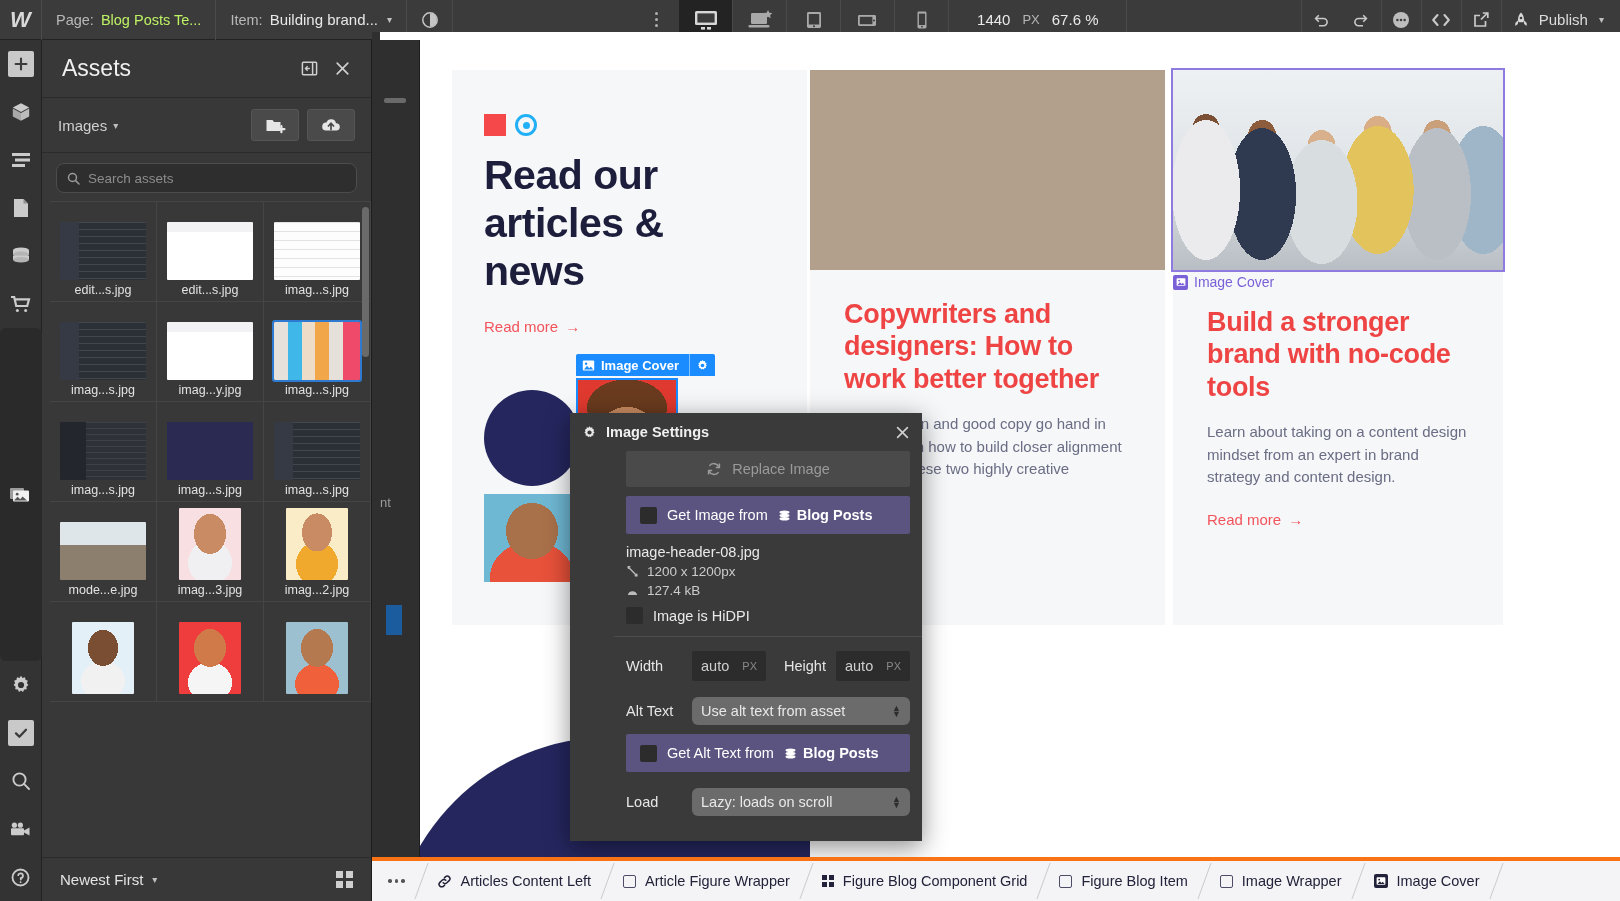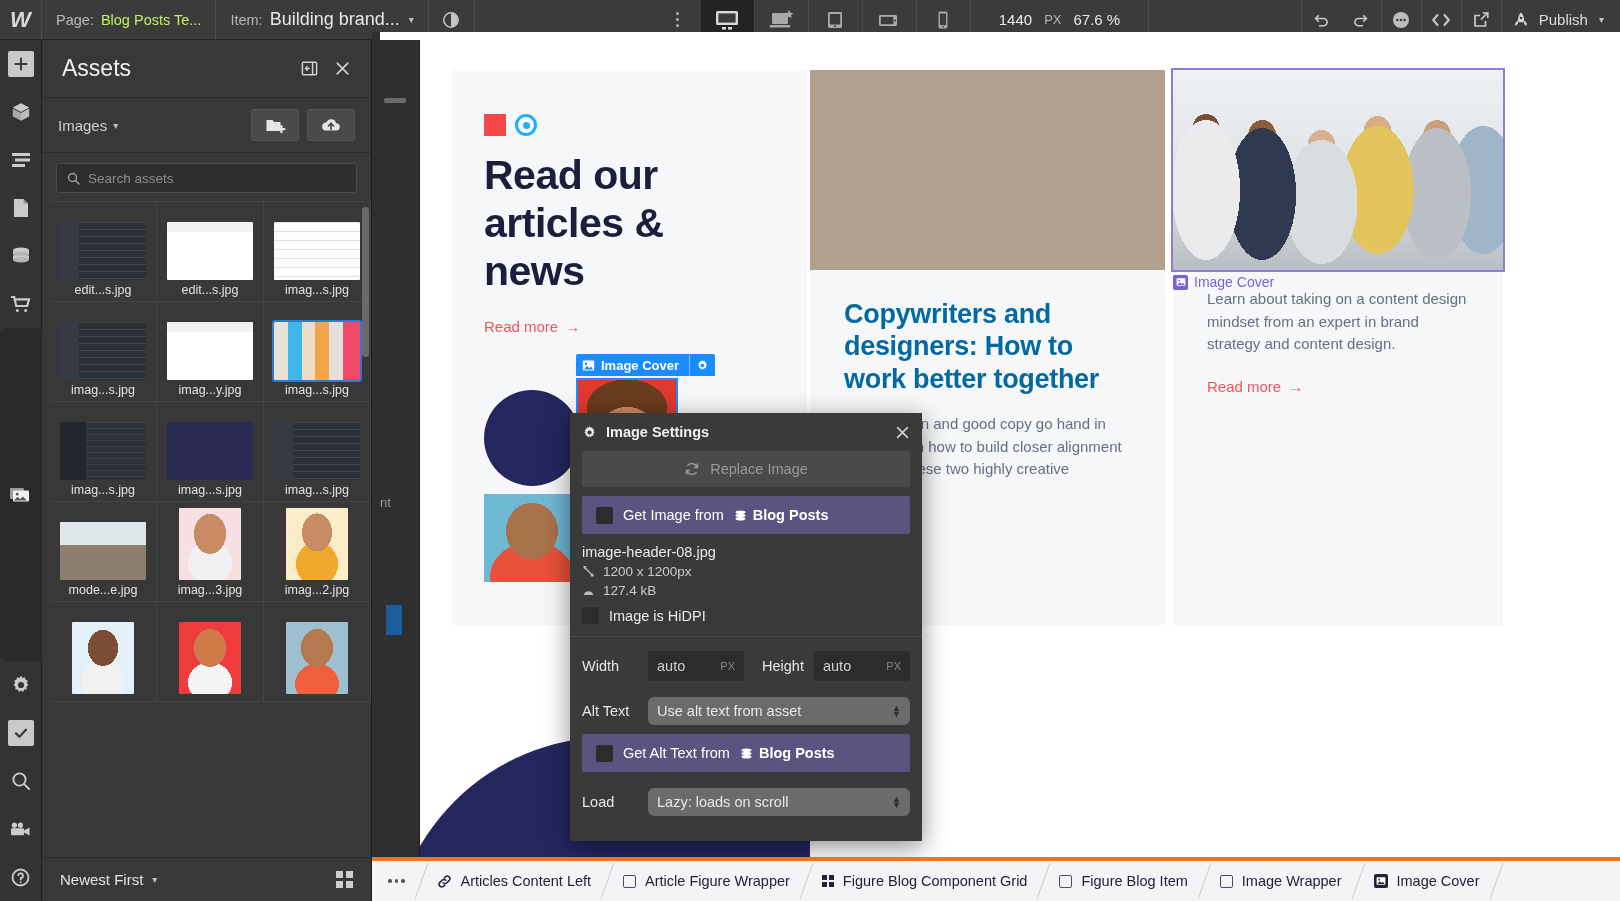--- a/index.html
+++ b/index.html
@@ -21,21 +21,21 @@
     width:42px; height:40px; display:flex; align-items:center; justify-content:center;
     font-size:22px; font-weight:700; color:#d8d8d8; font-style:italic;
     border-right:1px solid #4a4a4a;
   }
   .tb-seg {
     height:40px; display:flex; align-items:center; padding:0 14px;
     border-right:1px solid #4a4a4a; gap:7px; white-space:nowrap;
   }
   .tb-lbl { color:#b8b8b8; font-size:14.5px; }
   .tb-val { color:#bef264; font-size:14.5px; }
-  .tb-val2 { color:#e8e8e8; font-size:18px; }
+  .tb-val2 { color:#e8e8e8; font-size:15px; }
   .caret { color:#c0c0c0; font-size:10px; margin-left:2px;}
   .tb-icon {
     width:46px; height:40px; display:flex; align-items:center; justify-content:center;
     border-right:1px solid #4a4a4a; color:#c6c6c6;
   }
   .dots3 { display:flex; flex-direction:column; gap:3px; align-items:center; }
   .dots3 i { width:3px;height:3px;background:#b0b0b0;border-radius:50%; display:block;}
   .bp-group { display:flex; height:40px; }
   .bp {
     width:54px; height:40px; display:flex; align-items:center; justify-content:center;
@@ -95,21 +95,21 @@
     border-bottom:1px solid #2b2b2b;
   }
   .fl-label { color:#cfcfcf; font-size:15px; }
   .fl-right { margin-left:auto; display:flex; gap:8px;}
   .sqbtn {
     width:48px;height:32px;background:#4a4a4a;border:1px solid #565656;border-radius:3px;
     display:flex;align-items:center;justify-content:center;color:#e2e2e2;
   }
   .searchwrap { padding:10px 14px 8px 14px; }
   .searchbox {
-    height:30px;background:#2e2e2e;border:1px solid #4c4c4c;border-radius:3px;
+    height:30px;background:#2e2e2e;border:1px solid #4c4c4c;border-radius:8px;
     display:flex;align-items:center;gap:8px;padding:0 10px;color:#8d8d8d;font-size:13.5px;
   }
   .grid-scroll {
     flex:1; overflow:hidden; position:relative; padding-left:8px;
   }
   .grid {
     display:grid; grid-template-columns:repeat(3,1fr);
     border-top:1px solid #454545;
   }
   .cell {
@@ -204,21 +204,21 @@
     display:flex; align-items:center; color:#fff; font-size:13px; font-weight:600;
     padding:0 0 0 6px; border-radius:2px 2px 0 0; gap:6px; z-index:6;
   }
   .sel-badge .gear-sec {
     border-left:1px solid rgba(255,255,255,.45); padding:0 6px; height:22px;
     display:flex; align-items:center; margin-left:4px;
   }
 
   .card-img { width:100%; height:200px; background-size:cover; background-position:center; }
   .card-h2 {
-    font-size:27px; line-height:1.2; font-weight:700; color:#0369a1;
+    font-size:27px; line-height:1.2; font-weight:700; color:#ef4444;
     margin:28px 34px 0 34px; letter-spacing:-0.3px;
   }
   .card-p {
     font-size:15px; line-height:1.5; color:#6a6d84; margin:18px 34px 0 34px;
   }
   .card-link {
     margin:22px 34px 0 34px; color:#f2545b; font-size:15px; font-weight:500;
     display:flex; align-items:center; gap:7px;
   }
   .purple-label {
@@ -276,21 +276,21 @@
   .modal {
     position:absolute; left:570px; top:413px; width:352px; height:428px;
     background:#3a3a3a; box-shadow:0 6px 24px rgba(0,0,0,.45); z-index:40;
     display:flex; flex-direction:column; overflow:hidden;
   }
   .modal-head {
     height:38px; display:flex; align-items:center; gap:9px; padding:0 12px;
     color:#f0f0f0; font-size:14.5px; font-weight:700;
   }
   .modal-head .x { margin-left:auto; color:#cfcfcf; font-size:18px; cursor:pointer; }
-  .modal-body { padding:0 12px 10px 12px; }
+  .modal-body { padding:0 12px 10px 12px;margin-left:44px; }
   .replace-btn {
     height:36px; background:#4a4a4a; border-radius:2px; display:flex;
     align-items:center; justify-content:center; gap:10px; color:#9a9a9a; font-size:14.5px;
   }
   .bind-row {
     margin-top:9px; height:38px; background:#5b5480; border-radius:2px;
     display:flex; align-items:center; gap:10px; padding:0 14px;
     color:#fff; font-size:14.5px;
   }
   .bind-chk { width:17px;height:17px;background:#2c2c2c;border-radius:2px; flex:none;}
@@ -766,20 +766,21 @@
         <div class="purple-label">
           <span class="pic">
             <svg width="10" height="10" viewBox="0 0 13 13">
                 <rect x="0.8" y="1.6" width="11.4" height="9.8" rx="1" fill="#fff"></rect>
                 <circle cx="4.1" cy="4.7" r="1.2" fill="#7b61d8"></circle>
                 <path d="M2 10.4 L5 6.8 L7.2 9.2 L8.8 7.4 L11.2 10.4z" fill="#7b61d8"></path>
               </svg>
           </span>
           <span>Image Cover</span>
         </div>
+        <div class="card-h2" style="margin-top:36px;">Build a stronger brand with no-code tools</div>
         <div class="card-p">Learn about taking on a content design mindset from an expert in brand strategy and content design.</div>
         <div class="card-link">
           <span>Read more</span>
           <span>→</span>
         </div>
       </div>
 
     </div>
   </div>
 

